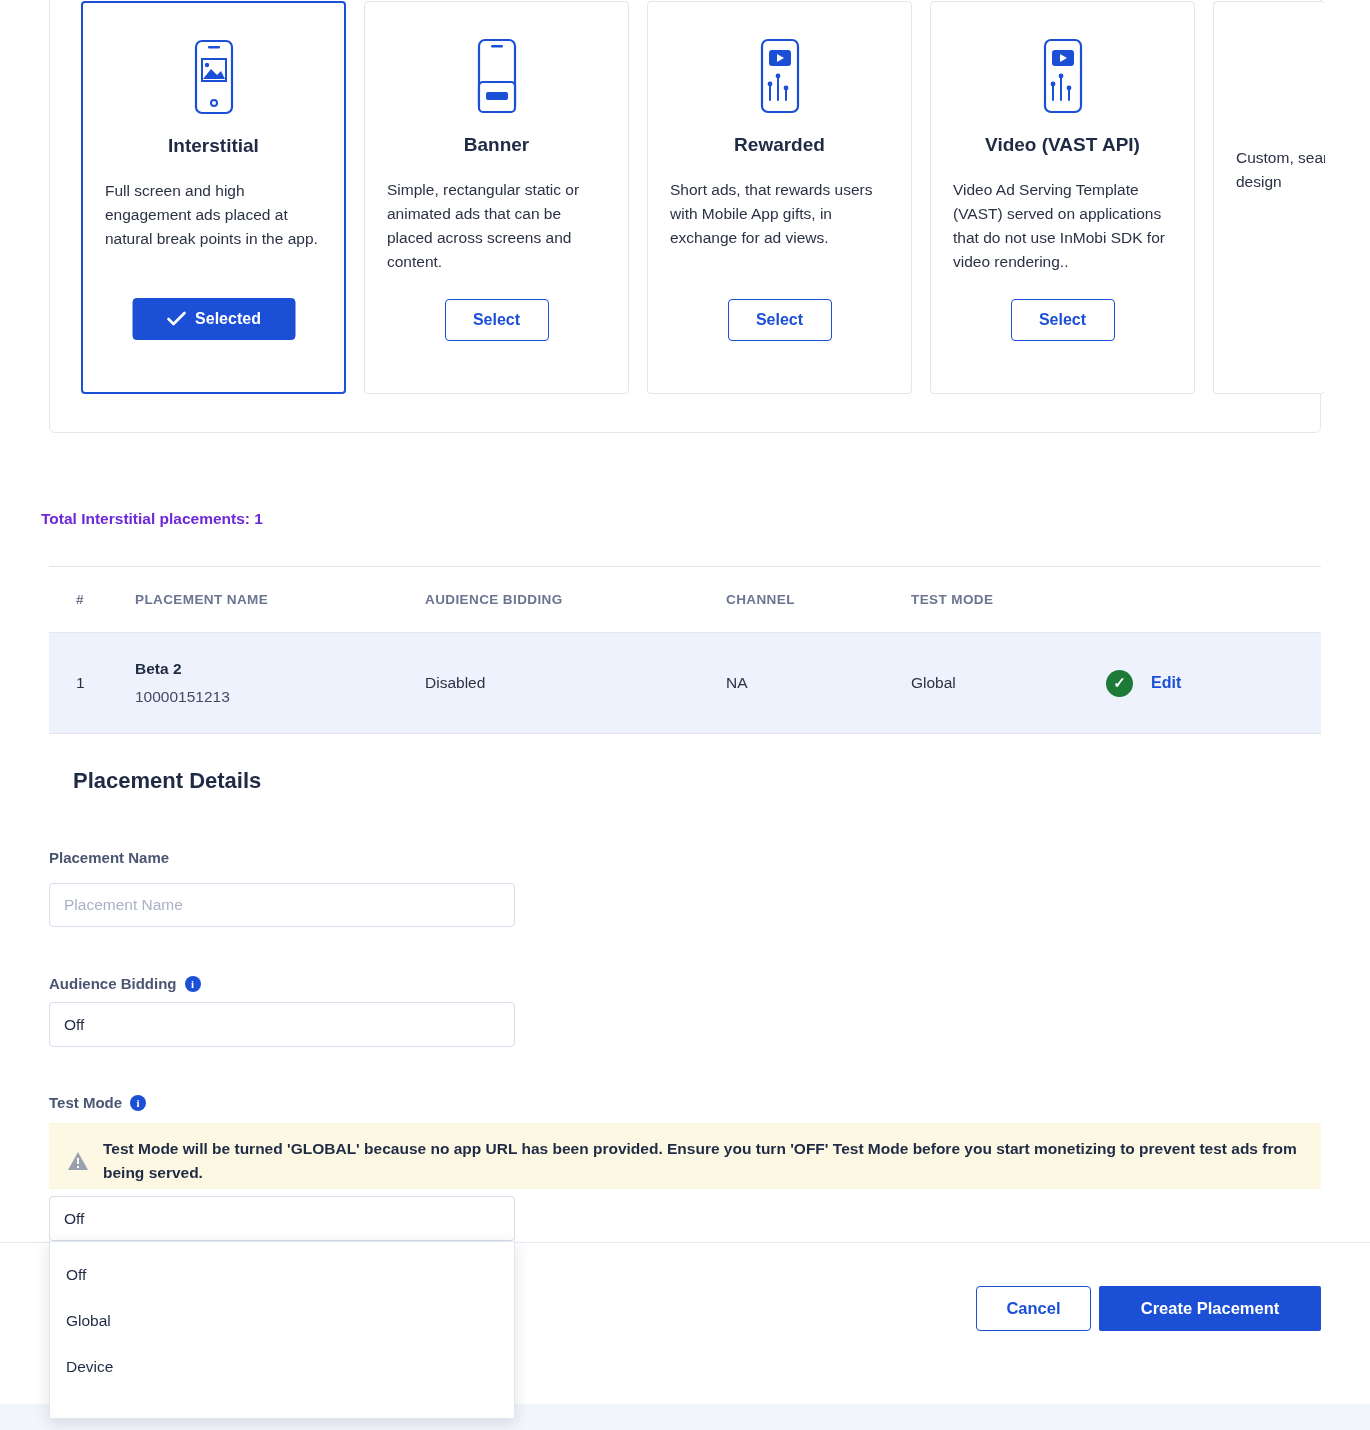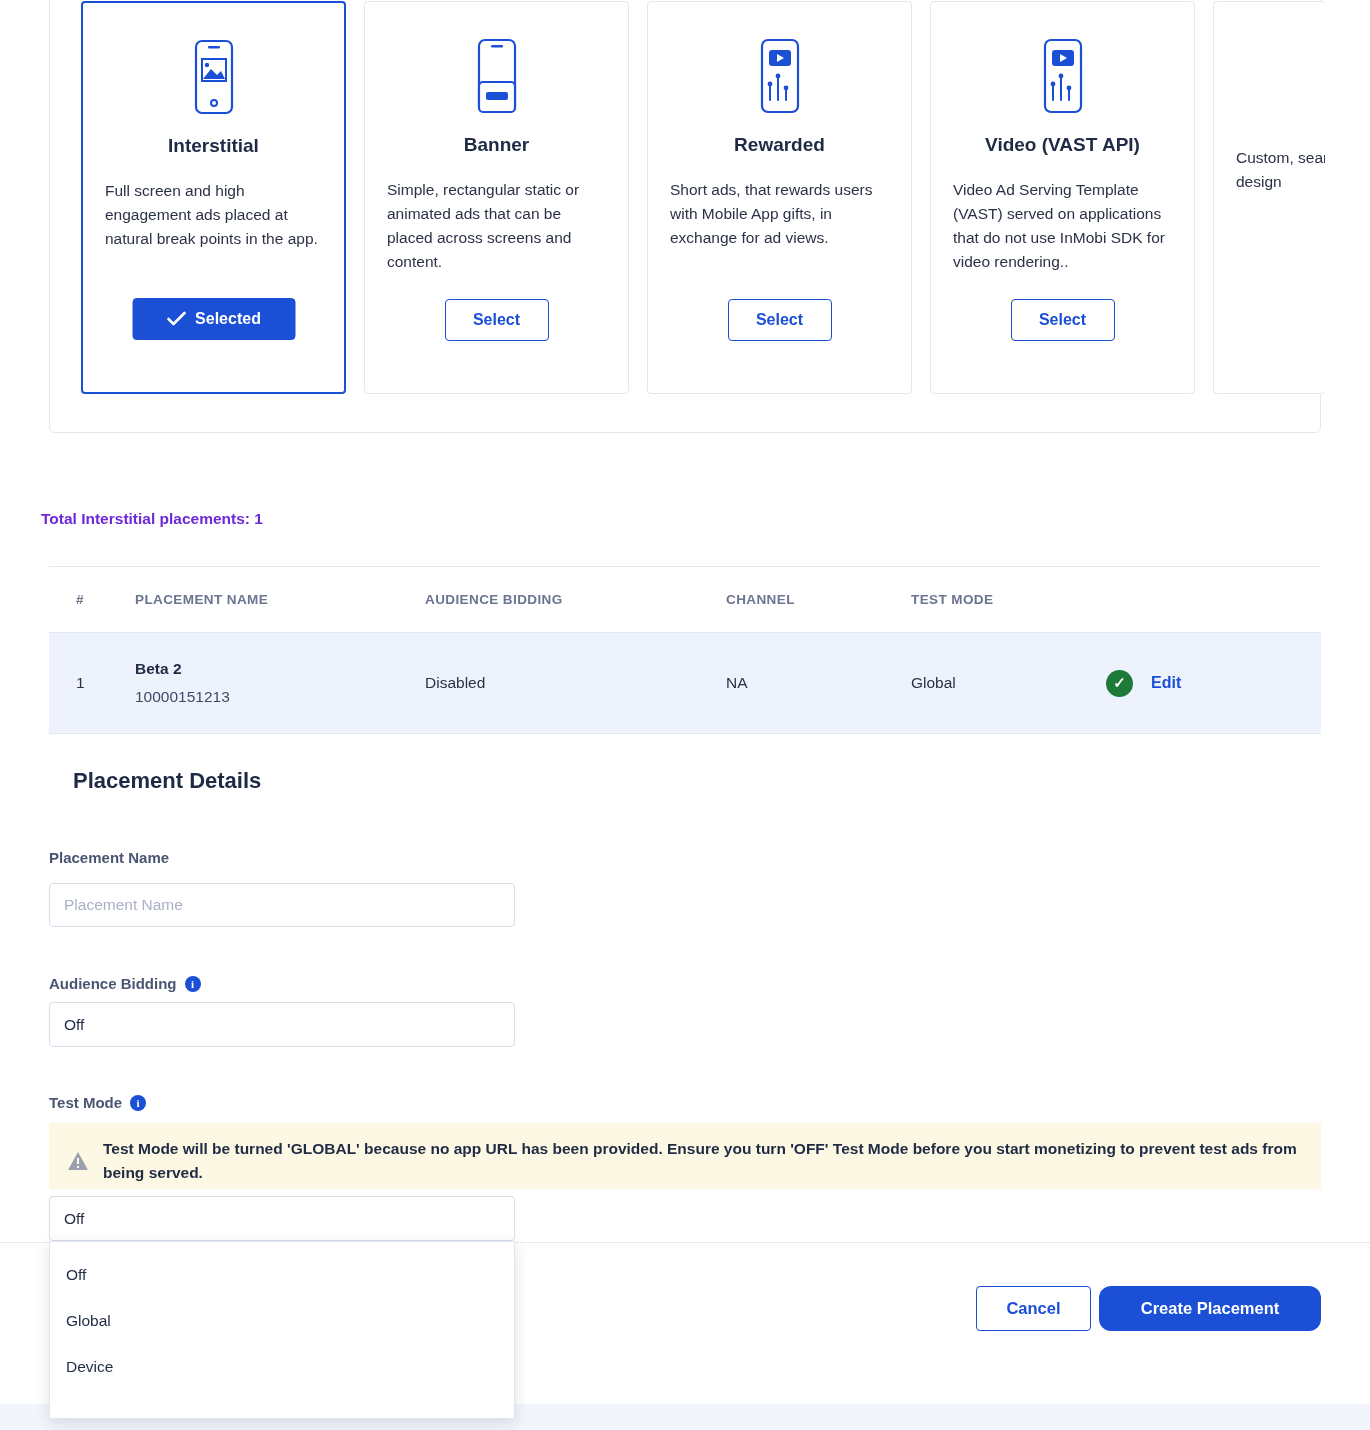--- a/index.html
+++ b/index.html
@@ -289,21 +289,21 @@
     font-size: 16.5px;
     font-weight: bold;
     cursor: pointer;
     font-family: "Liberation Sans", sans-serif;
   }
   .btn-create {
     width: 222px; height: 45px;
     background: #1a4fd6;
     color: #fff;
     border: none;
-    border-radius: 12px;
+    border-radius: 2px;
     font-size: 16.5px;
     font-weight: bold;
     cursor: pointer;
     font-family: "Liberation Sans", sans-serif;
   }
   .bottom-strip {
     position: absolute;
     left: 0; top: 1404px;
     width: 1370px; height: 26px;
     background: #f2f5fb;

